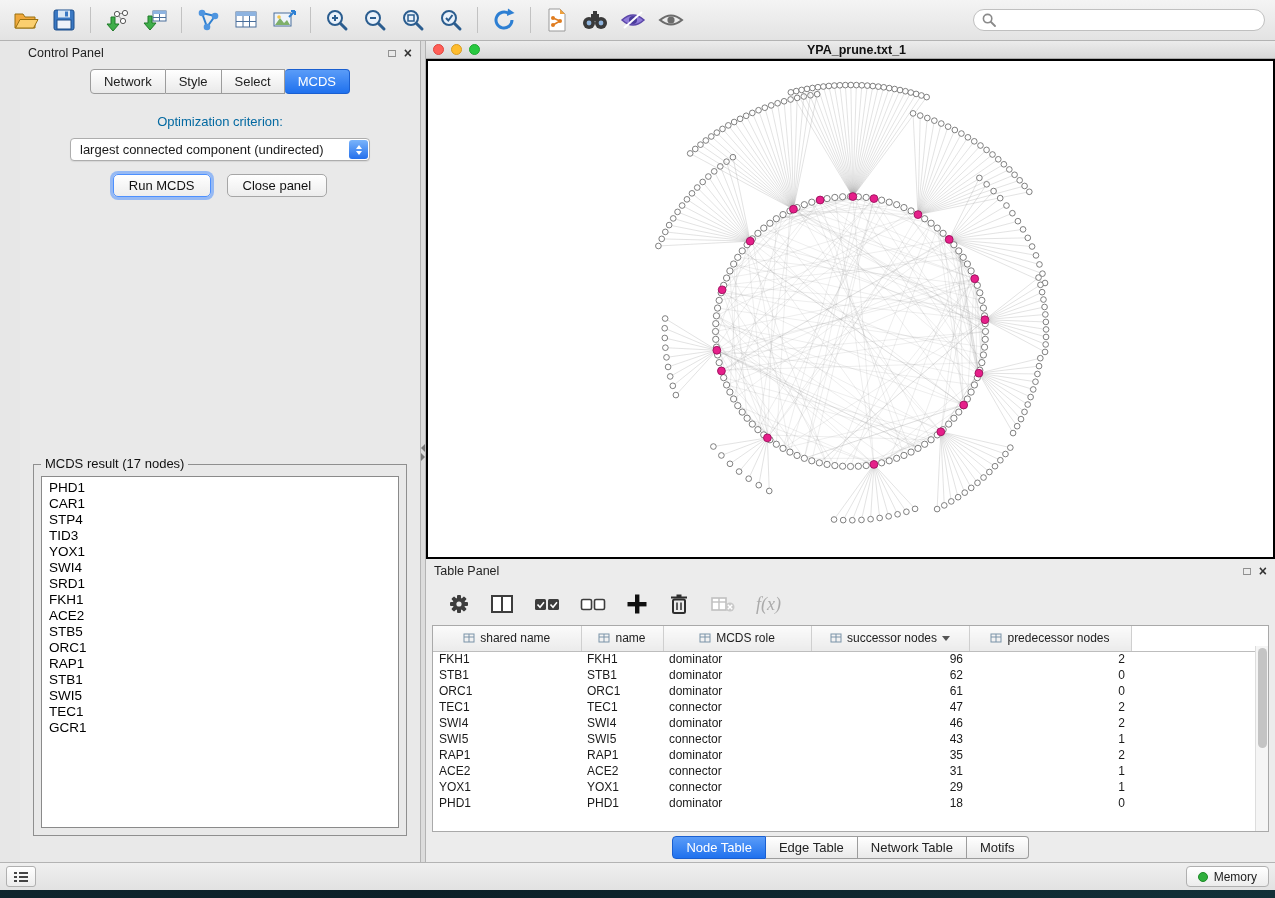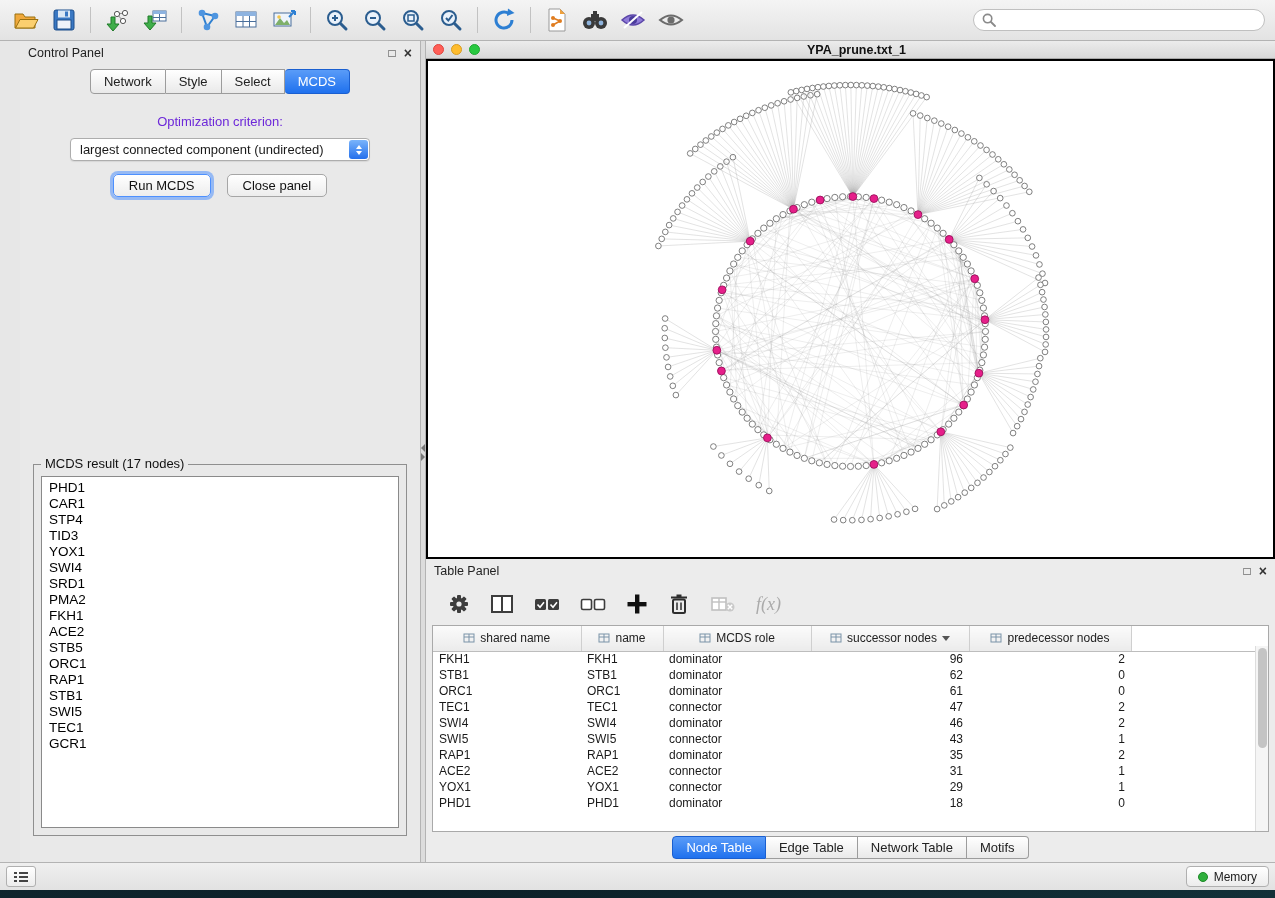--- a/index.html
+++ b/index.html
@@ -37,21 +37,21 @@
   .cp-tab {
     padding:4px 13px; font-size:13px; border:1px solid #9c9c9c; border-left:none;
     background:linear-gradient(#ffffff,#e9e9e9); color:#222;
   }
   .cp-tab:first-child { border-left:1px solid #9c9c9c; border-radius:4px 0 0 4px; }
   .cp-tab:last-child { border-radius:0 4px 4px 0; }
   .cp-tab.active {
     background:linear-gradient(#5a9cf8,#1f71ee); color:#fff; border-color:#1a5fd0; border-radius:4px;
   }
   .cp-body { flex:1; display:flex; flex-direction:column; align-items:center; min-height:0; }
-  .opt-label { margin-top:20px; font-size:13px; color:#6d28d9; }
+  .opt-label { margin-top:20px; font-size:13px; color:#0369a1; }
   .dropdown {
     margin-top:9px; width:300px; height:23px; background:#fff; border:1px solid #adadad; border-radius:4px;
     display:flex; align-items:center; padding-left:9px; font-size:13px; position:relative;
     box-shadow:0 1px 1px rgba(0,0,0,.08);
   }
   .dropdown .stepper {
     position:absolute; right:1px; top:1px; width:19px; height:19px; border-radius:3px;
     background:linear-gradient(#7ab4fb,#2470ec); display:flex; flex-direction:column; align-items:center; justify-content:center; gap:2px;
   }
   .tri-up { width:0; height:0; border-left:3.5px solid transparent; border-right:3.5px solid transparent; border-bottom:4px solid #fff; }
@@ -320,21 +320,20 @@
         <div class="result-group">
           <div class="result-legend">MCDS result (17 nodes)</div>
           <div class="result-list">
               <div class="mcds-item">PHD1</div>
               <div class="mcds-item">CAR1</div>
               <div class="mcds-item">STP4</div>
               <div class="mcds-item">TID3</div>
               <div class="mcds-item">YOX1</div>
               <div class="mcds-item">SWI4</div>
               <div class="mcds-item">SRD1</div>
-              <div class="mcds-item">PMA2</div>
               <div class="mcds-item">FKH1</div>
               <div class="mcds-item">ACE2</div>
               <div class="mcds-item">STB5</div>
               <div class="mcds-item">ORC1</div>
               <div class="mcds-item">RAP1</div>
               <div class="mcds-item">STB1</div>
               <div class="mcds-item">SWI5</div>
               <div class="mcds-item">TEC1</div>
               <div class="mcds-item">GCR1</div>
             </div>

